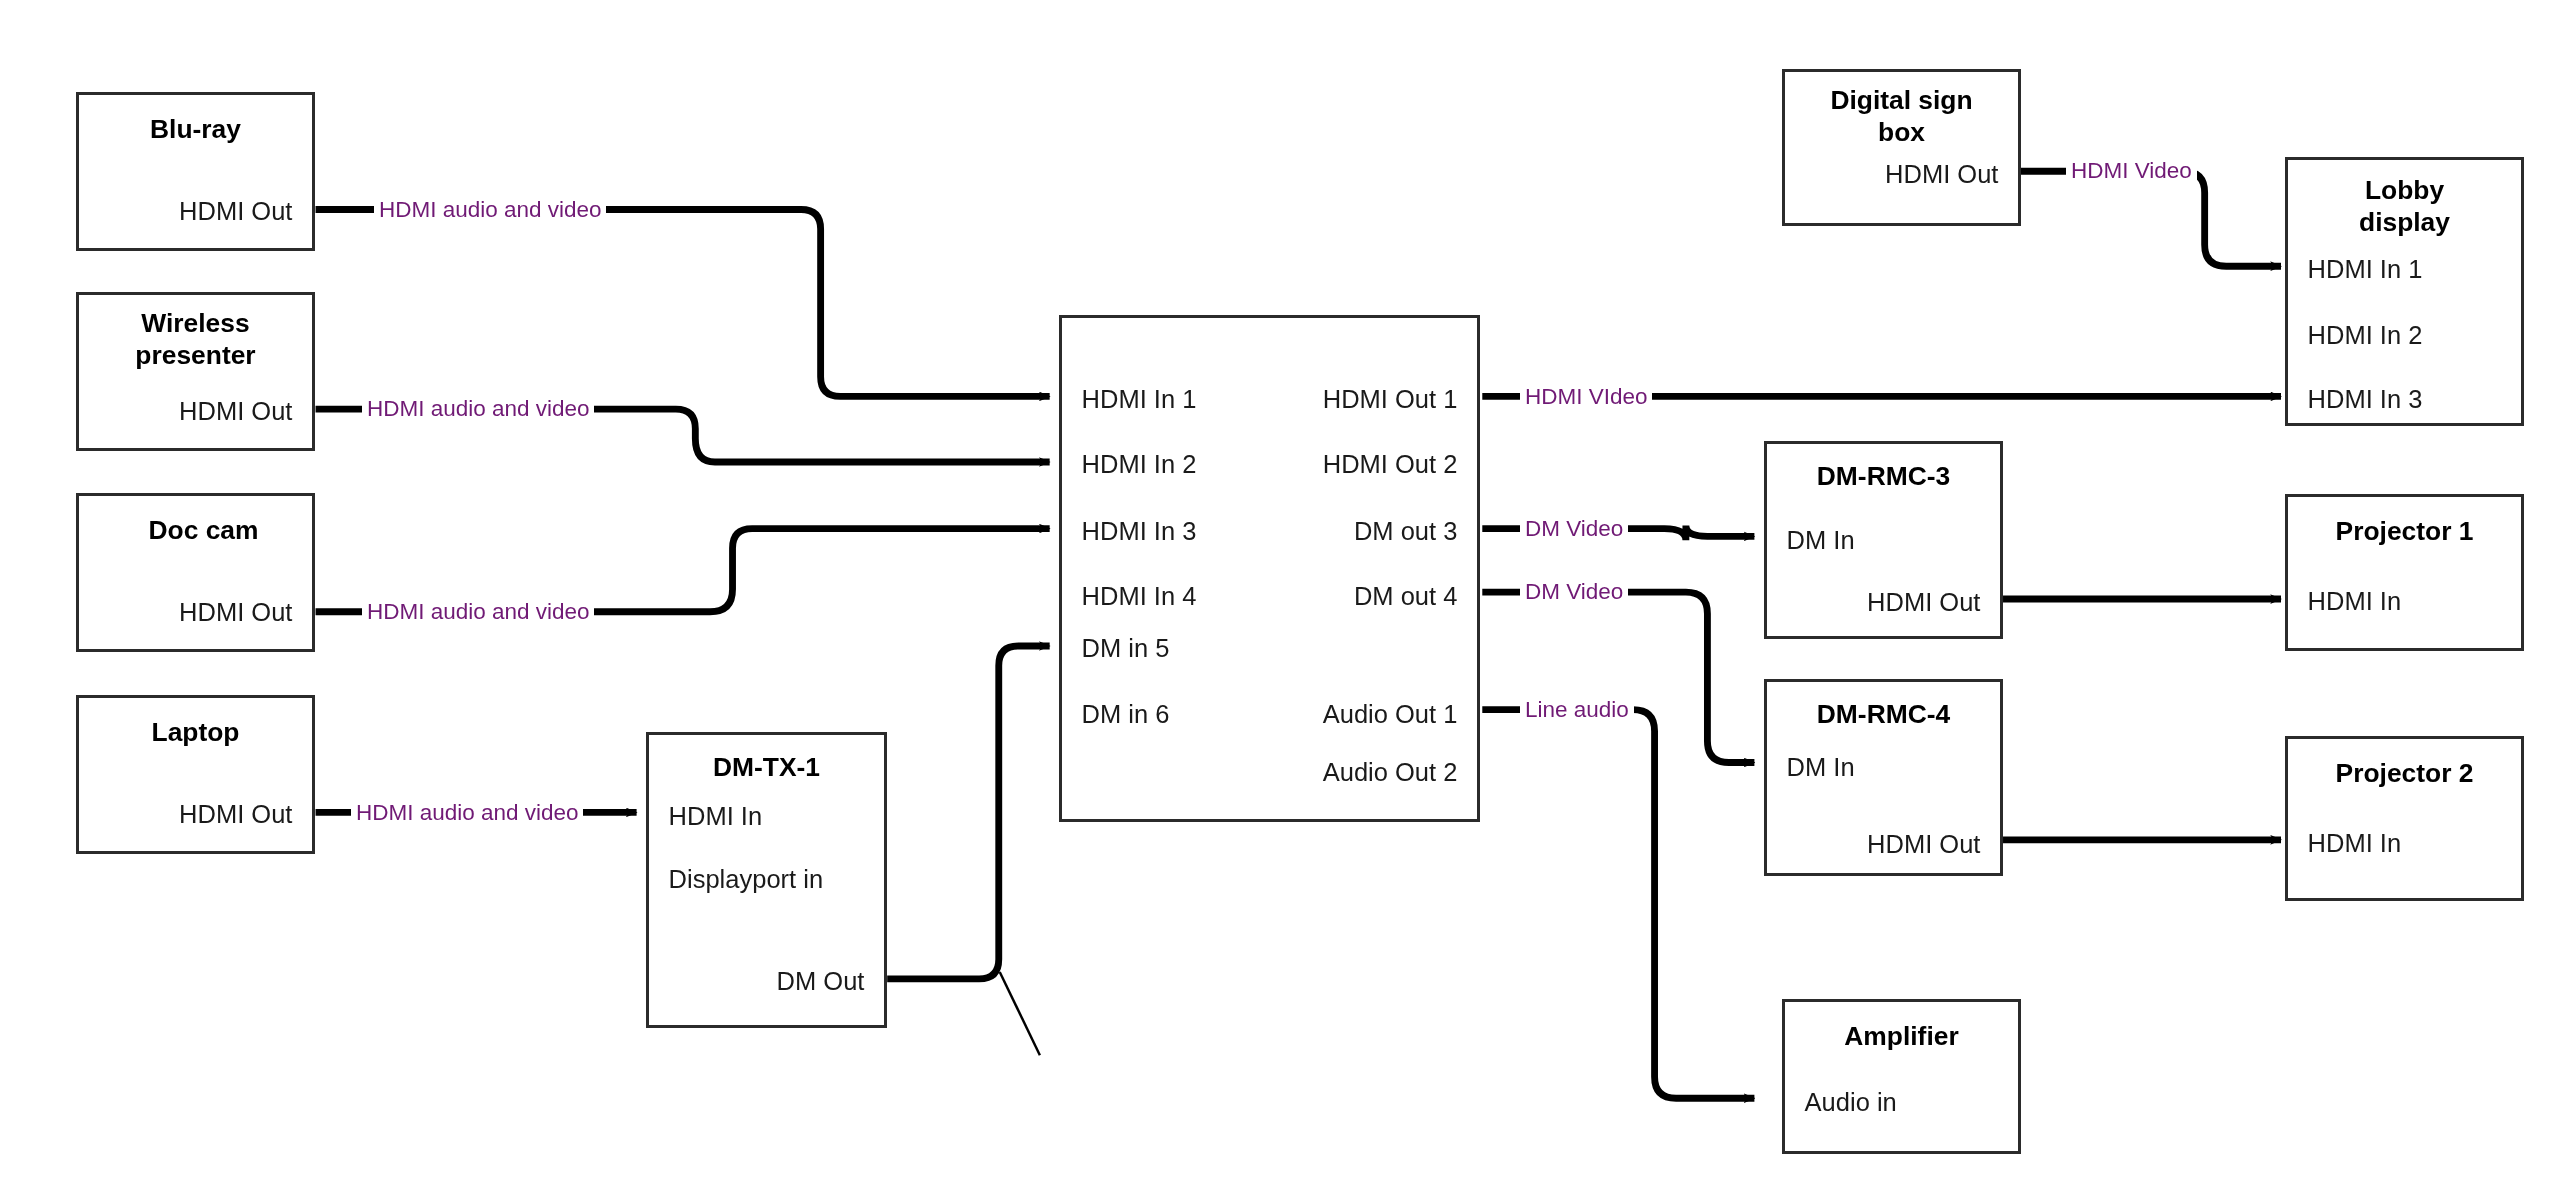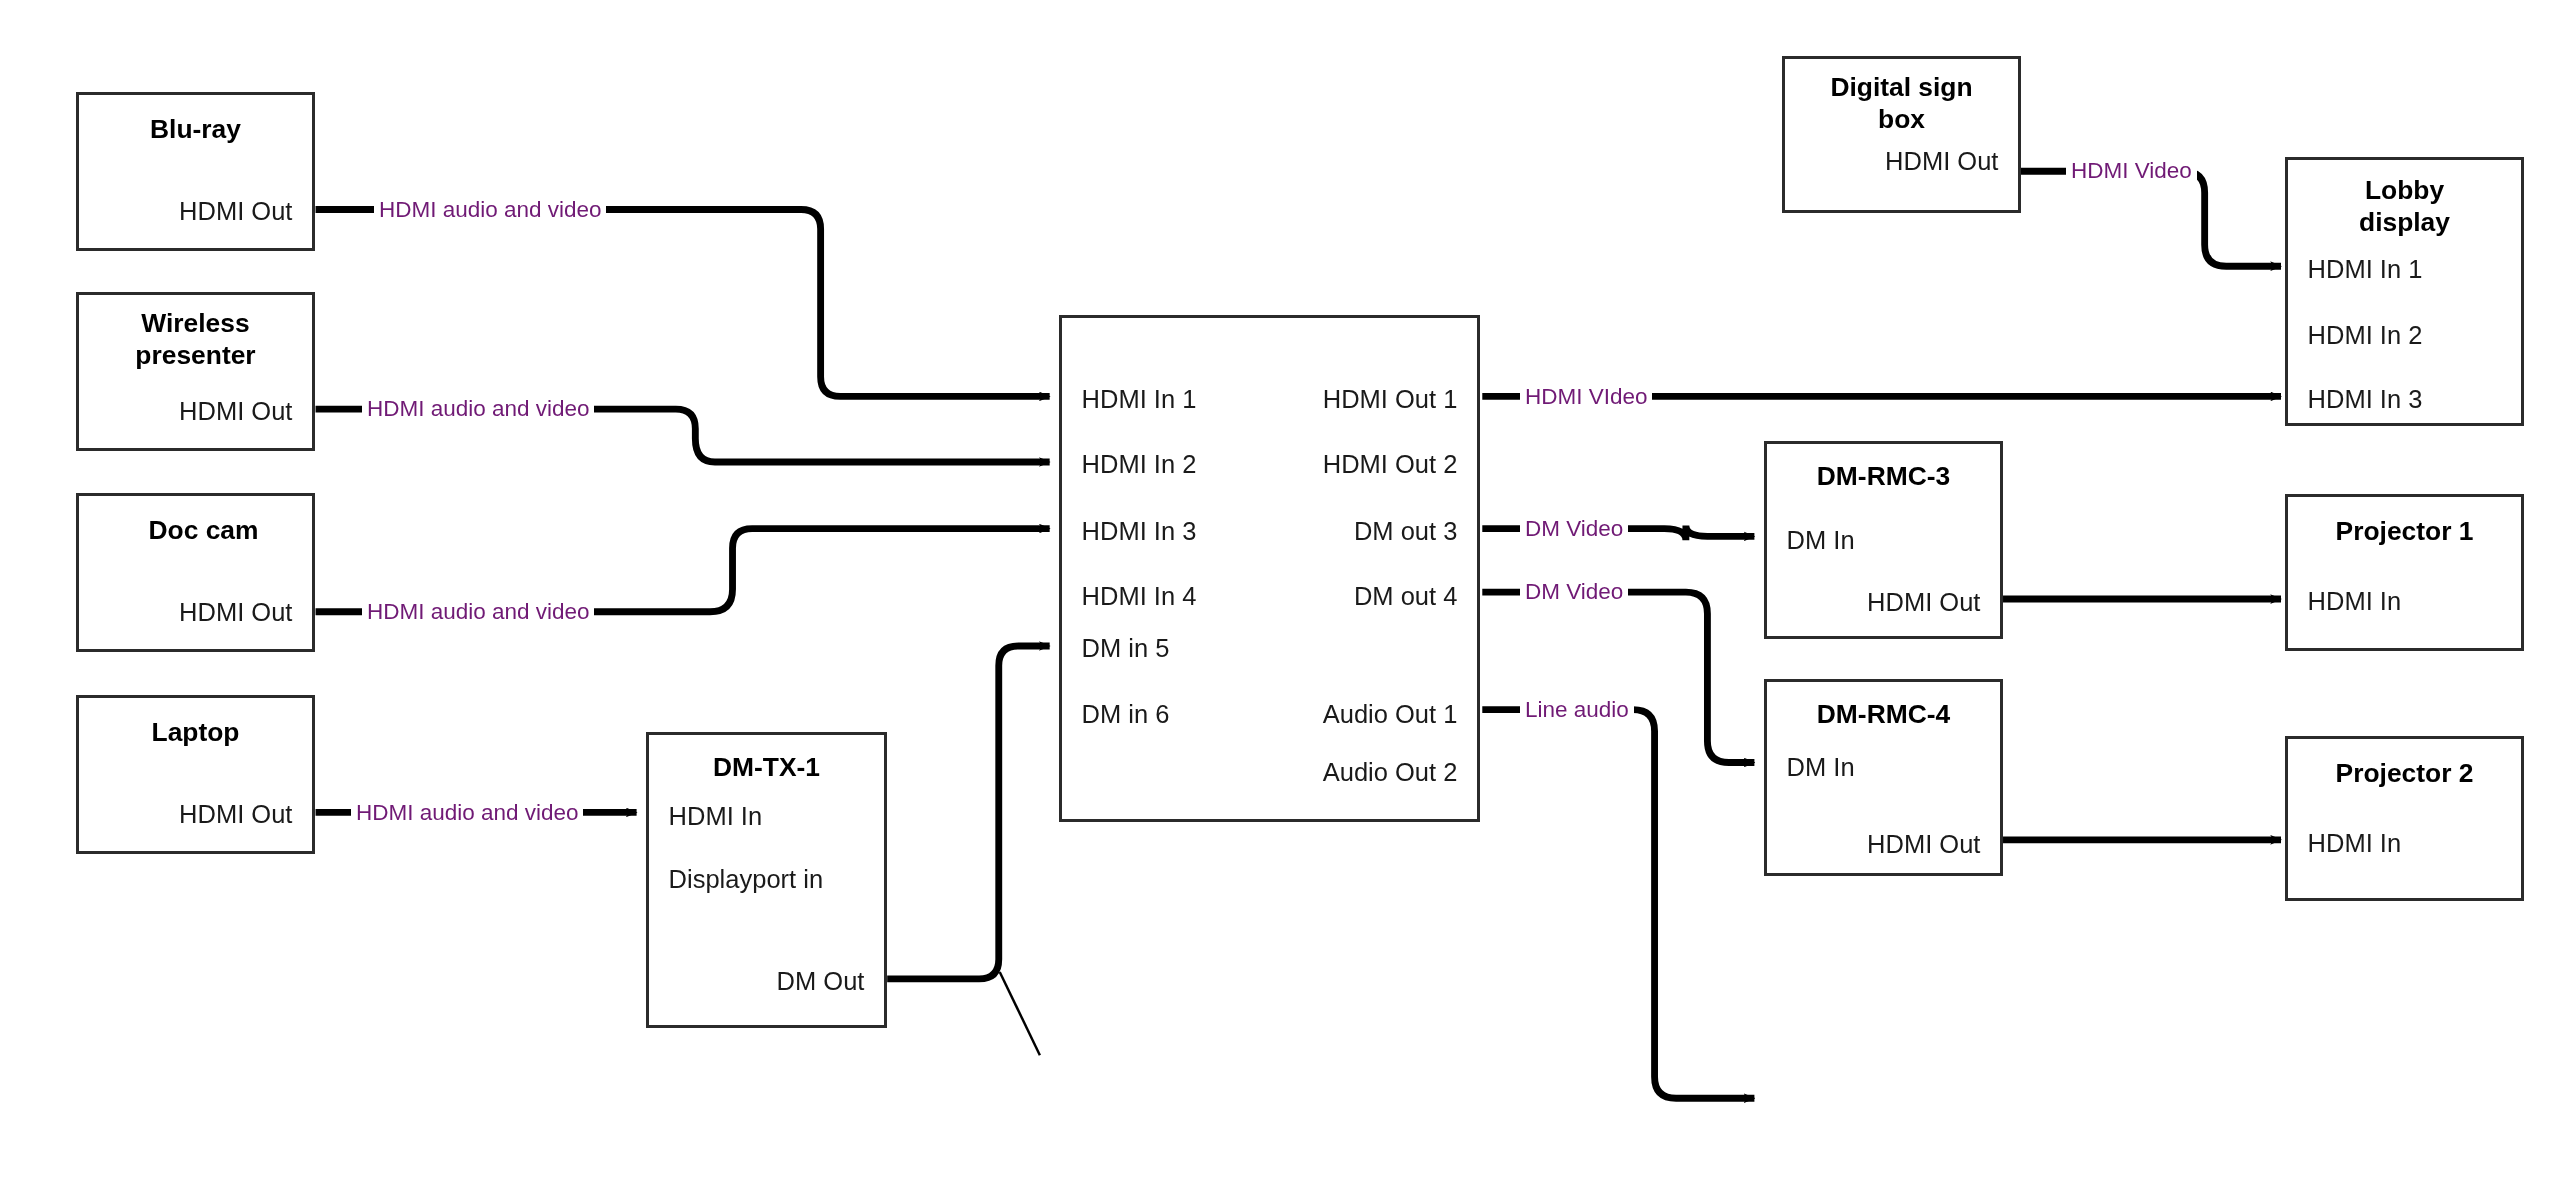--- a/index.html
+++ b/index.html
@@ -161,21 +161,21 @@
     <div class="port left" style="top:382px;">DM in 6</div>
 
     <div class="port right" style="top:67px;margin-left:36px;">HDMI Out 1</div>
     <div class="port right" style="top:132px;">HDMI Out 2</div>
     <div class="port right" style="top:199px;">DM out 3</div>
     <div class="port right" style="top:264px;">DM out 4</div>
     <div class="port right" style="top:382px;">Audio Out 1</div>
     <div class="port right" style="top:440px;">Audio Out 2</div>
   </div>
 
-  <div class="node" style="left:1782px; top:56px; width:239px; height:157px;">
+  <div class="node" style="left:1782px; top:69px; width:239px; height:157px;">
     <div class="node-title" style="top:11.7px;">Digital sign</div>
     <div class="node-title" style="top:44px;">box</div>
     <div class="port right" style="top:88px;">HDMI Out</div>
   </div>
 
   <div class="node" style="left:2285px; top:157px; width:239px; height:269px;">
     <div class="node-title" style="top:13.7px;">Lobby</div>
     <div class="node-title" style="top:46px;">display</div>
     <div class="port left" style="top:95px;">HDMI In 1</div>
     <div class="port left" style="top:161px;">HDMI In 2</div>
@@ -197,15 +197,19 @@
   <div class="node" style="left:2285px; top:494px; width:239px; height:157px;">
     <div class="node-title" style="top:17.6px;">Projector 1</div>
     <div class="port left" style="top:90px;">HDMI In</div>
   </div>
 
   <div class="node" style="left:2285px; top:736px; width:239px; height:165px;">
     <div class="node-title" style="top:17.6px;">Projector 2</div>
     <div class="port left" style="top:90px;">HDMI In</div>
   </div>
 
+  <div class="node" style="left:1782px; top:999px; width:239px; height:155px;">
+    <div class="node-title" style="top:17.6px;">Amplifier</div>
+    <div class="port left" style="top:86px;">Audio in</div>
+  </div>
 
 </div>
 
 
 </body></html>

